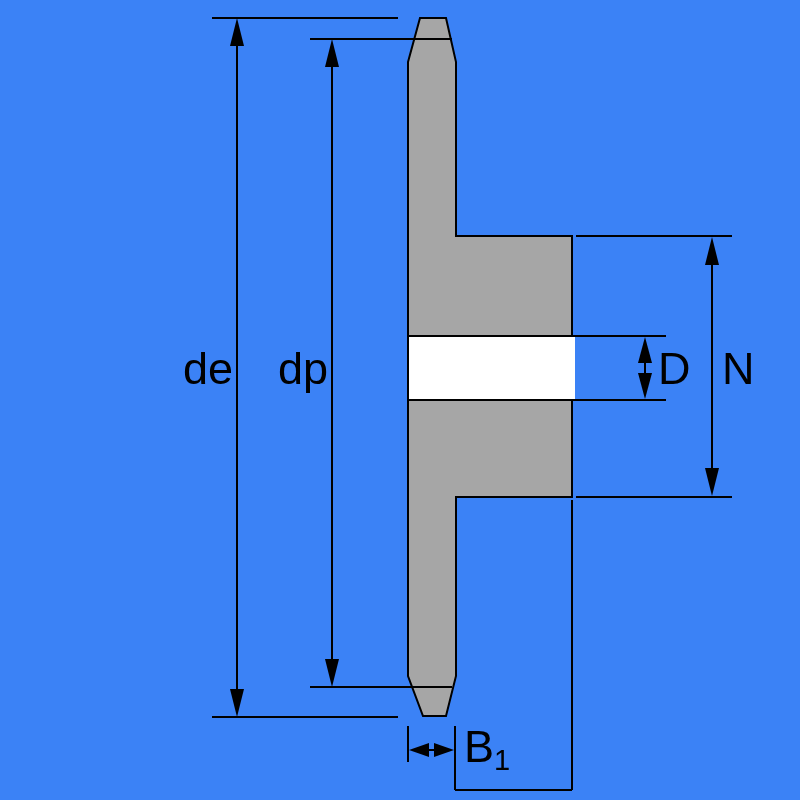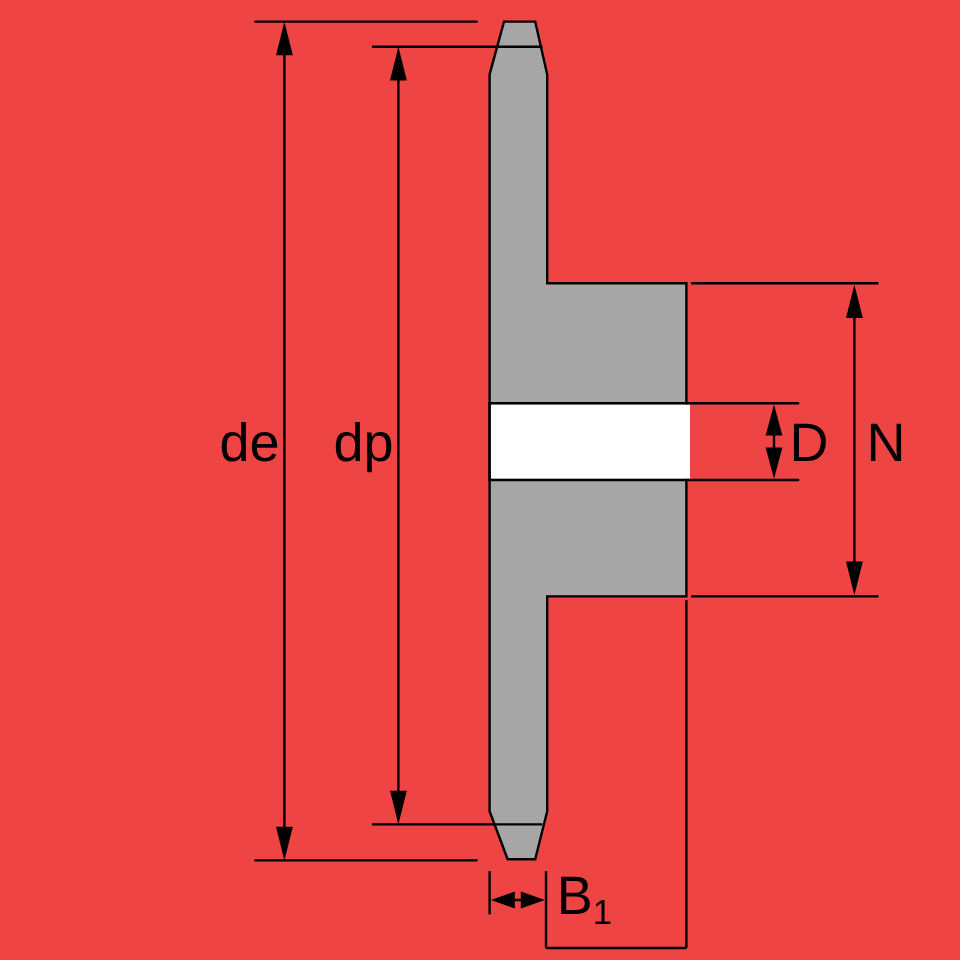--- a/index.html
+++ b/index.html
@@ -1,18 +1,18 @@
 <!DOCTYPE html>
 <html><head>
 <meta charset="utf-8">
 <style>
   html, body { margin: 0; padding: 0; background: #ffffff; }
   .canvas {
     width: 800px; height: 800px;
-    position: relative; background: #ef4444;
+    position: relative; background: #3b82f6;
     overflow: hidden;
   }
   svg { display: block; }
   .ext  { stroke: #000000; stroke-width: 2; fill: none; }
   .dim  { stroke: #000000; stroke-width: 2; fill: none; }
   .edge { stroke: #000000; stroke-width: 2; fill: none; }
   .arr  { fill: #000000; stroke: none; }
   .outline { stroke: #000000; stroke-width: 2; }
   .lbl {
     font-family: "Liberation Sans", sans-serif;

